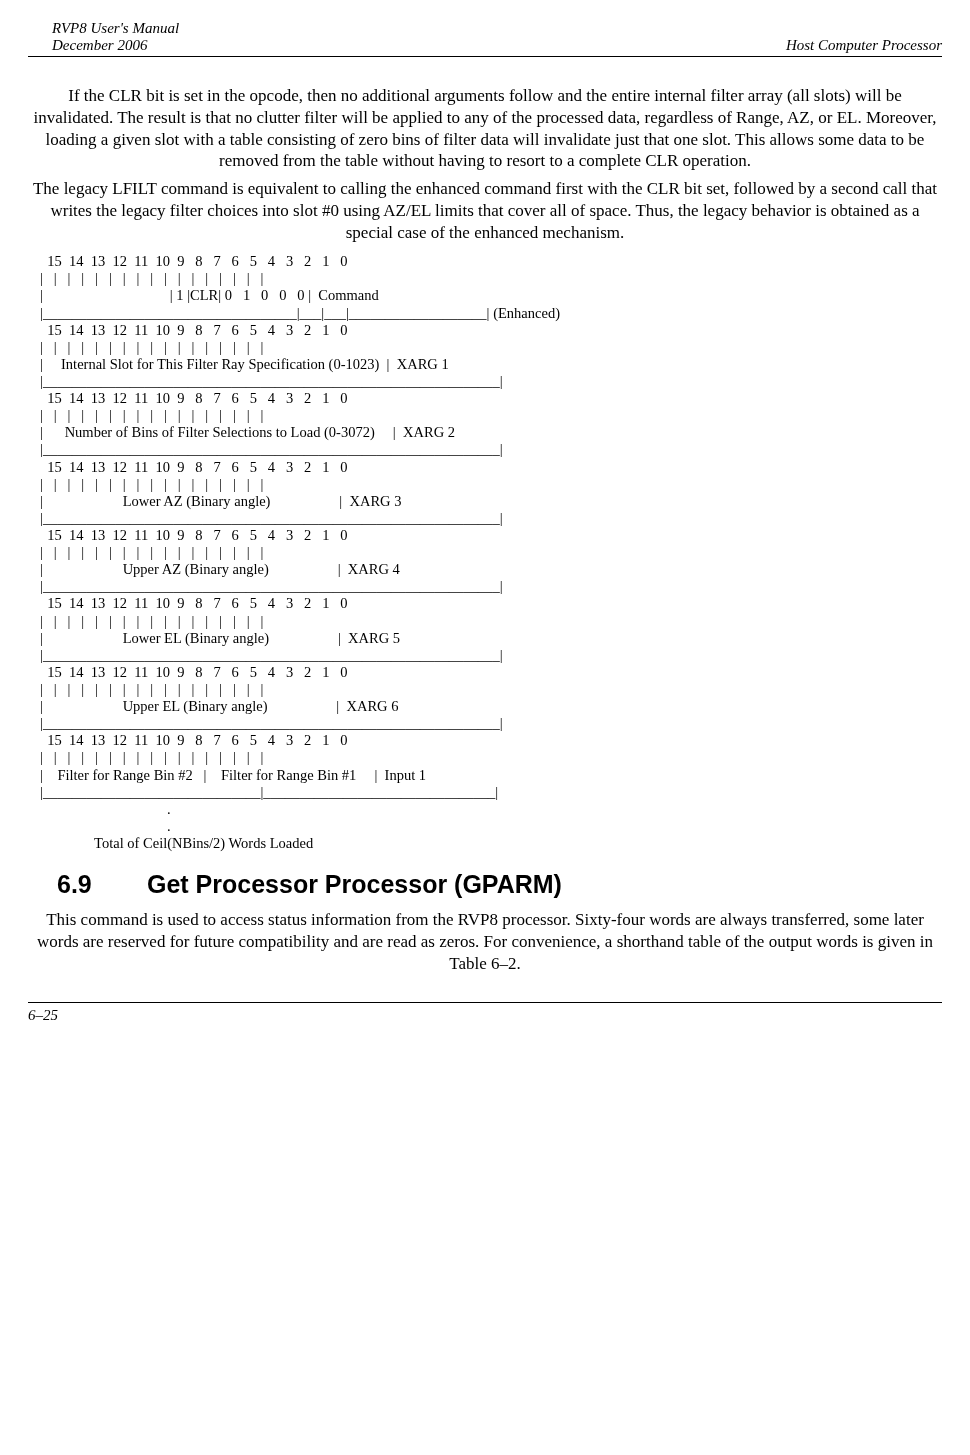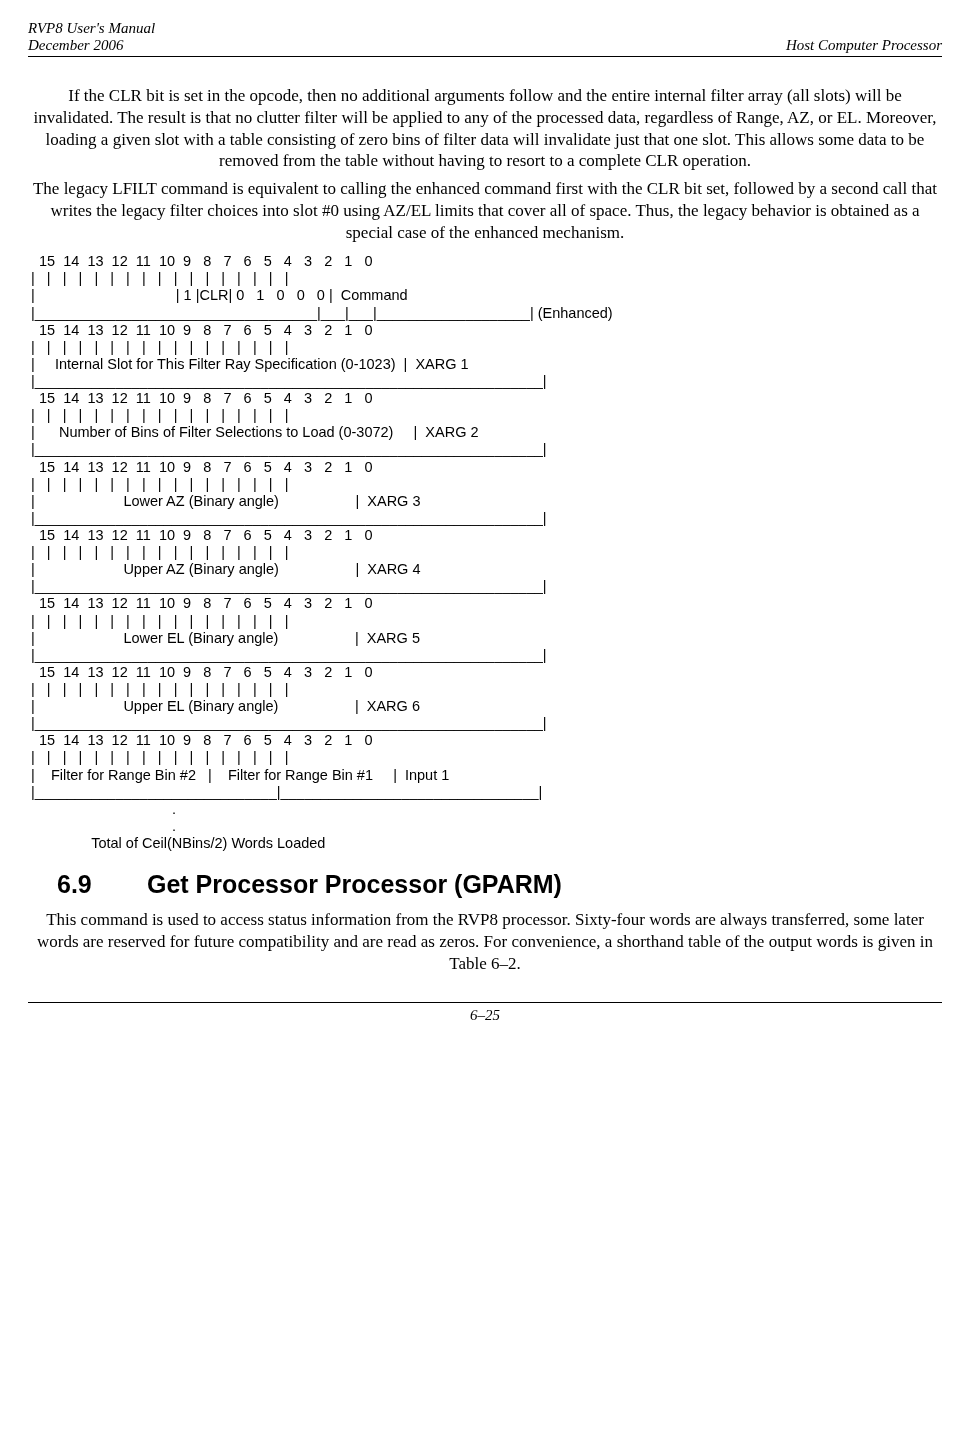--- a/index.html
+++ b/index.html
@@ -10,57 +10,58 @@
     margin: 0;
     padding: 20px 28px;
     width: 914px;
   }
   .header-row {
     display: flex;
     justify-content: space-between;
     font-style: italic;
     font-size: 15px;
     margin-bottom: 2px;
+    margin-left: 24px;
   }
   .header-rule {
     border: none;
     border-top: 1.5px solid #000;
     margin: 0 0 28px 0;
   }
   p.body {
     font-size: 17px;
     line-height: 1.28;
     margin: 0 0 6px 0;
     text-align: center;
   }
   pre.mono {
-    font-family: Liberation Sans, sans-serif;
+    font-family: Liberation Serif, serif;
     font-size: 14.5px;
     line-height: 1.18;
     white-space: pre;
-    margin: 10px 0 14px 3px;
+    margin: 10px 0 14px 12px;
   }
   h2.section {
     font-family: Arial, Helvetica, sans-serif;
     font-weight: bold;
     font-size: 25px;
     margin: 18px 0 10px 0;
   }
   .secnum {
     display: inline-block;
     width: 90px;
     margin-left: 29px;
   }
   .footer-rule {
     border: none;
     border-top: 1.5px solid #000;
     margin: 28px 0 4px 0;
   }
   .footer-page {
-    text-align: center;
+    text-align: left;
     font-style: italic;
     font-size: 15px;
     font-family: Liberation Serif, serif;
   }
 </style>
 </head>
 <body>
 
 <div class="header-row">
   <div>

